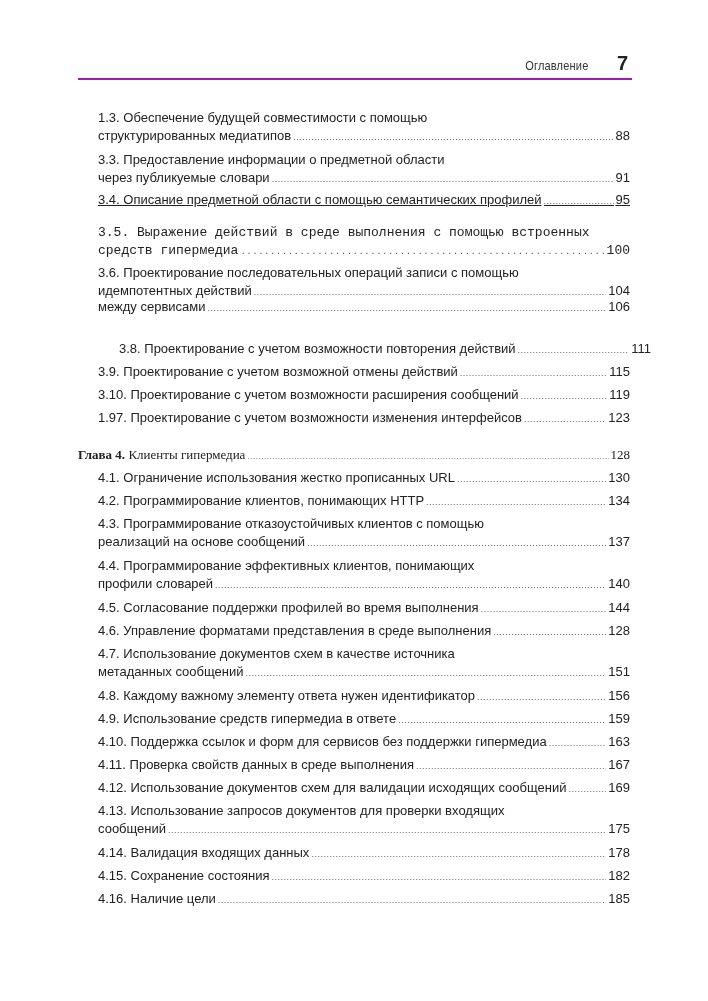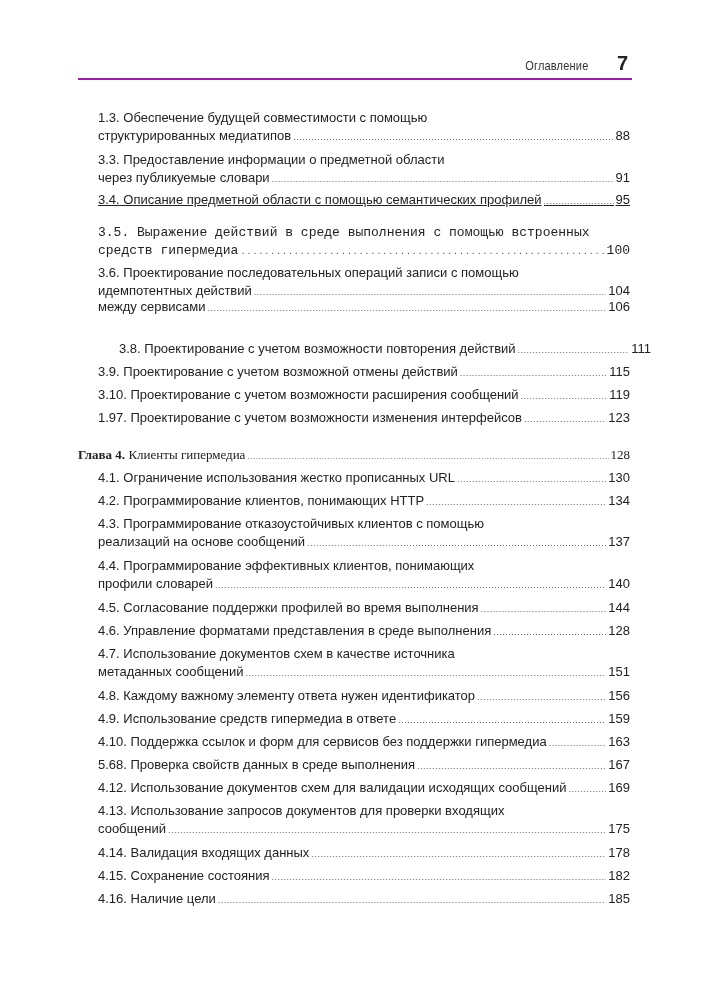--- a/index.html
+++ b/index.html
@@ -194,21 +194,21 @@
     </div>
     <div class="entry" style="top: 733px;">
       <div class="last">
         <span class="txt">4.10. Поддержка ссылок и форм для сервисов без поддержки гипермедиа</span>
         <span class="leader"></span>
         <span class="pg">163</span>
       </div>
     </div>
     <div class="entry" style="top: 756px;">
       <div class="last">
-        <span class="txt">5.68. Проверка свойств данных в среде выполнения</span>
+        <span class="txt">4.11. Проверка свойств данных в среде выполнения</span>
         <span class="leader"></span>
         <span class="pg">167</span>
       </div>
     </div>
     <div class="entry" style="top: 779px;">
       <div class="last">
         <span class="txt">4.12. Использование документов схем для валидации исходящих сообщений</span>
         <span class="leader"></span>
         <span class="pg">169</span>
       </div>

